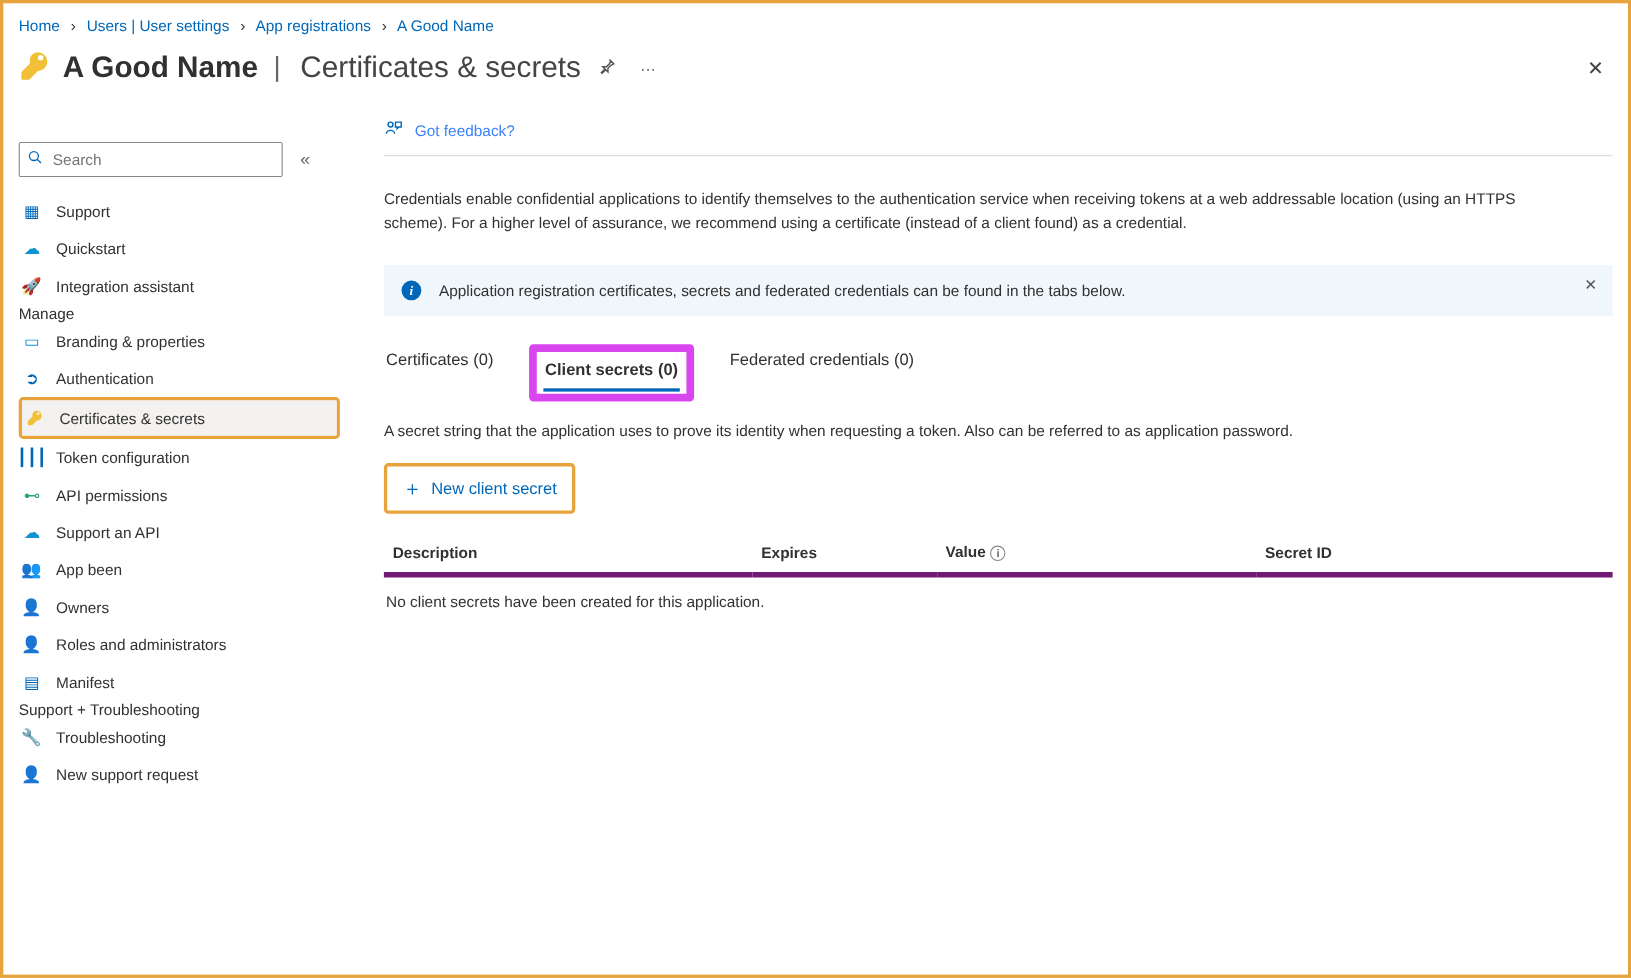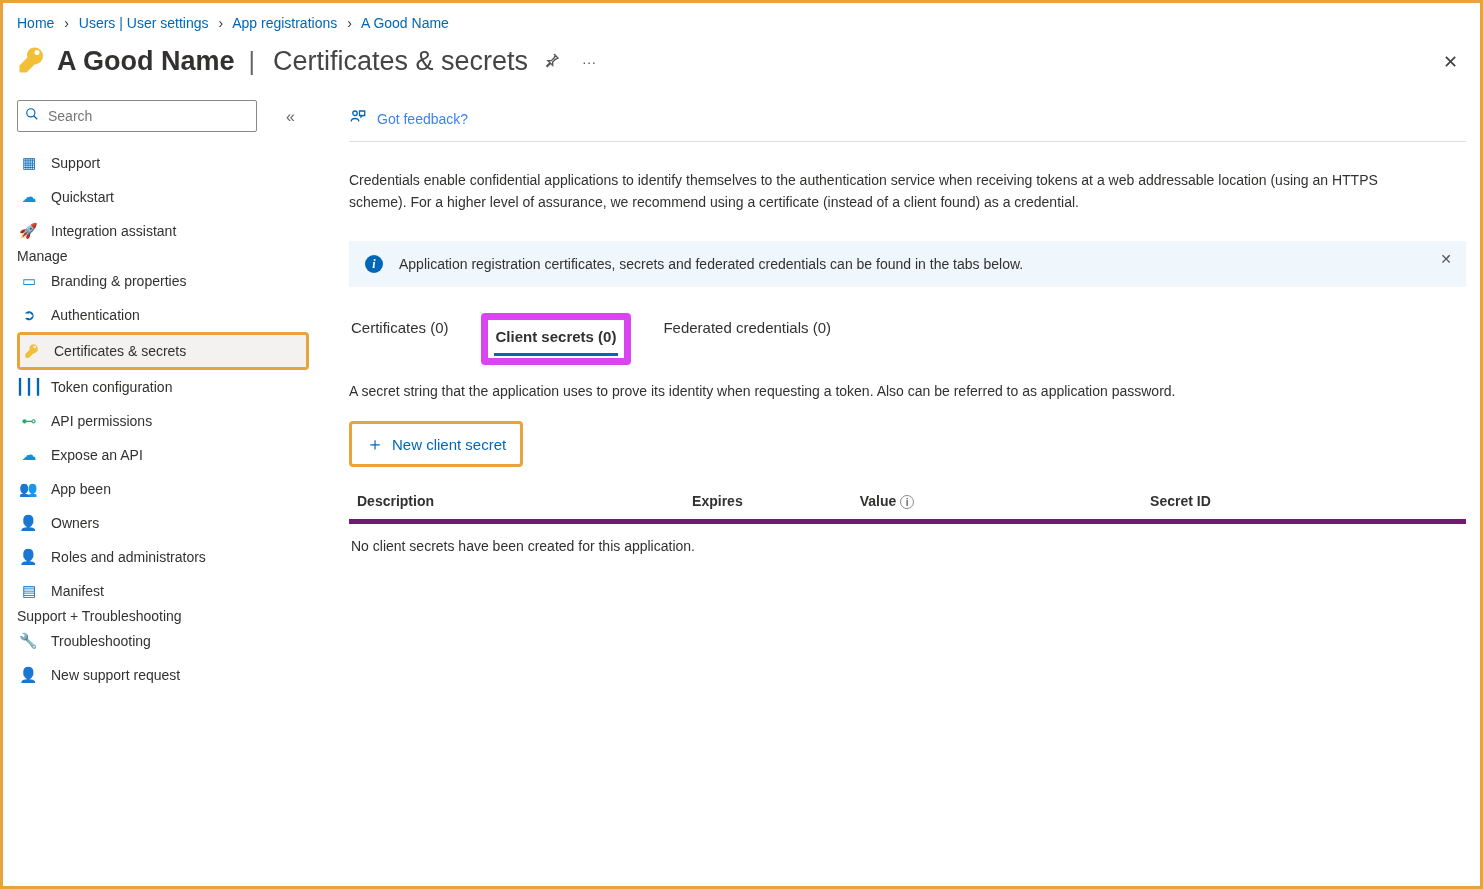--- a/index.html
+++ b/index.html
@@ -19,21 +19,21 @@
   .breadcrumb .sep { color: #333; margin: 0 6px; }
   .header { display: flex; align-items: center; gap: 10px; padding: 4px 0 22px 0; }
   .header .key-icon svg { width: 30px; height: 30px; }
   .header h1 { font-size: 27px; font-weight: 600; }
   .header .subtitle { font-size: 27px; font-weight: 400; color: #444; margin-left: 4px;}
   .header .divider-v { font-size: 25px; color: #666; font-weight: 300; margin: 0 4px;}
   .pin, .more { cursor: pointer; color: #555; padding: 4px 6px; }
   .close { position: absolute; right: 22px; top: 48px; cursor: pointer; color: #444; font-size: 18px;}
   .body { display: flex; }
   .sidebar { width: 292px; flex-shrink: 0; position: relative;}
-  .search-row { display:flex; align-items:center; gap:23px;}
+  .search-row { display:flex; align-items:center; gap:10px;margin-top:29px;}
   .search-wrap { position: relative; width: 240px; margin-bottom: 14px;}
   .search-wrap input { width: 100%; padding: 7px 8px 7px 30px; border: 1px solid #8a8886; font-size: 14px; border-radius: 2px;}
   .search-wrap .si { position: absolute; left: 8px; top: 7px; color: #0067b8; font-size: 14px;}
   .collapse { color:#666; cursor:pointer; padding:6px; font-size:16px; margin-bottom:12px;}
   .menu { list-style:none; }
   .menu li { display:flex; align-items:center; gap:12px; padding:8px 8px 8px 2px; cursor:pointer; font-size:14px; color:#323130;}
   .menu li .mi { width:20px; display:inline-flex; justify-content:center; font-size:15px;}
   .menu li.active { background:#f3f2f1; }
   .highlight-box { border:3px solid #e8a33d; border-radius:4px; position: relative;}
   .main { flex:1; padding-left:40px; padding-top:0; }
@@ -142,21 +142,21 @@
       <li>
         <span class="mi" style="color:#0067b8">┃┃┃</span>
         <span>Token configuration</span>
       </li>
       <li>
         <span class="mi" style="color:#2aa86b">⊷</span>
         <span>API permissions</span>
       </li>
       <li>
         <span class="mi" style="color:#0d93d1">☁</span>
-        <span>Expose an API</span>
+        <span>Support an API</span>
       </li>
       <li>
         <span class="mi" style="color:#0067b8">👥</span>
         <span>App been</span>
       </li>
       <li>
         <span class="mi" style="color:#0067b8">👤</span>
         <span>Owners</span>
       </li>
       <li>

